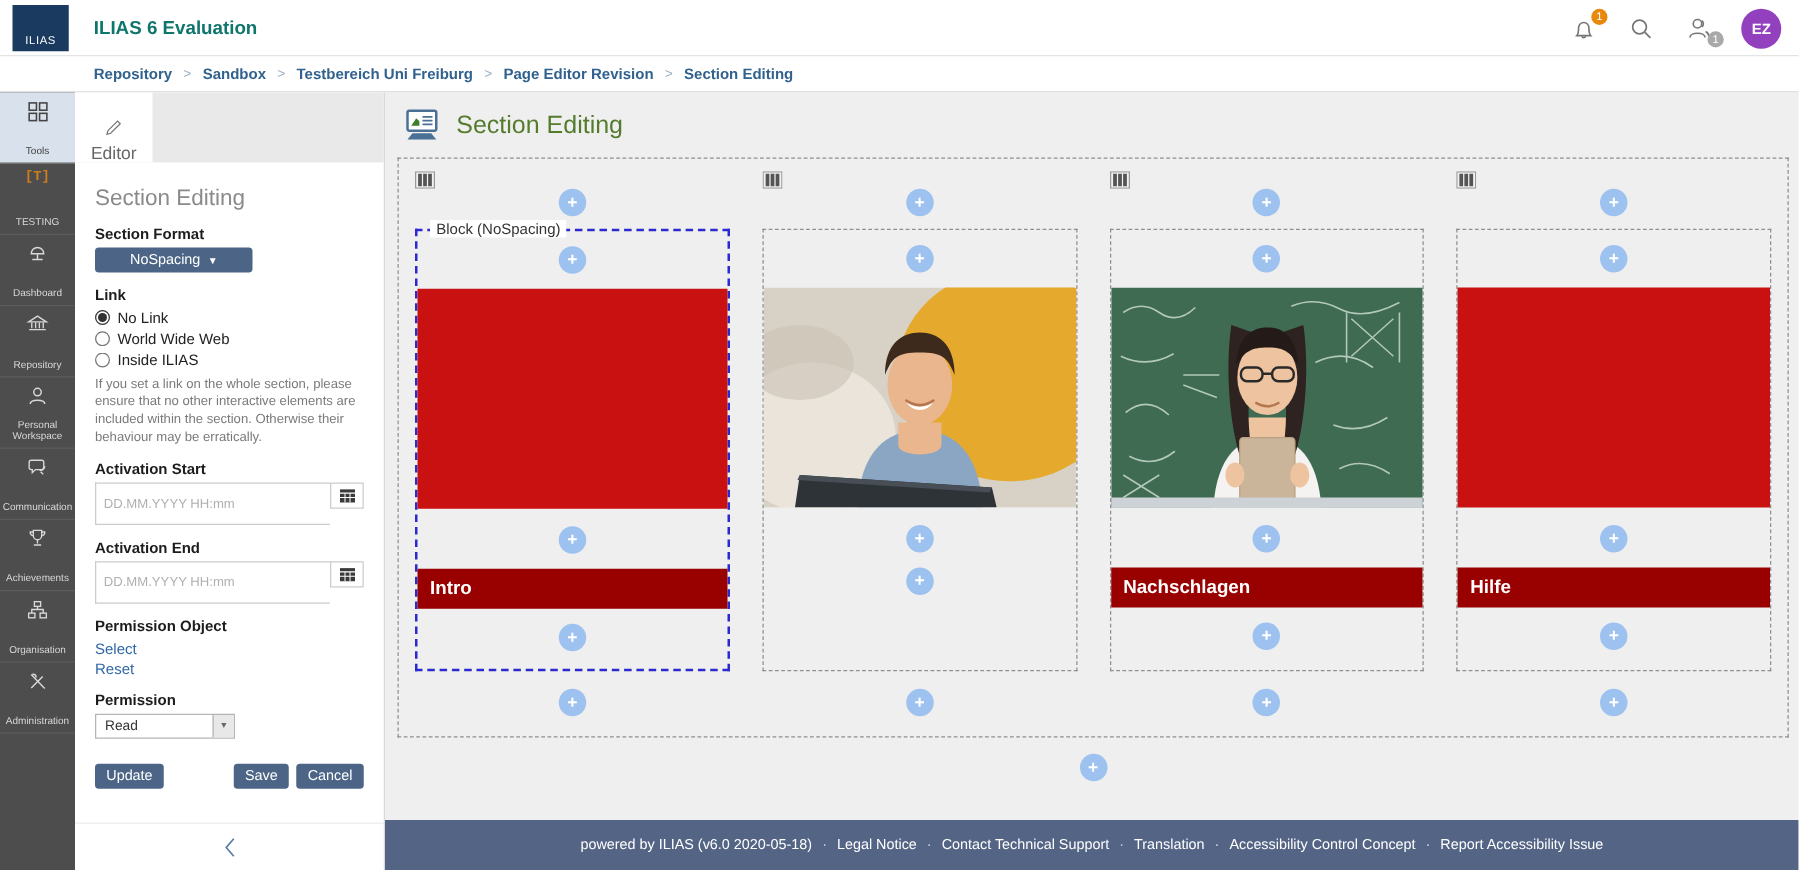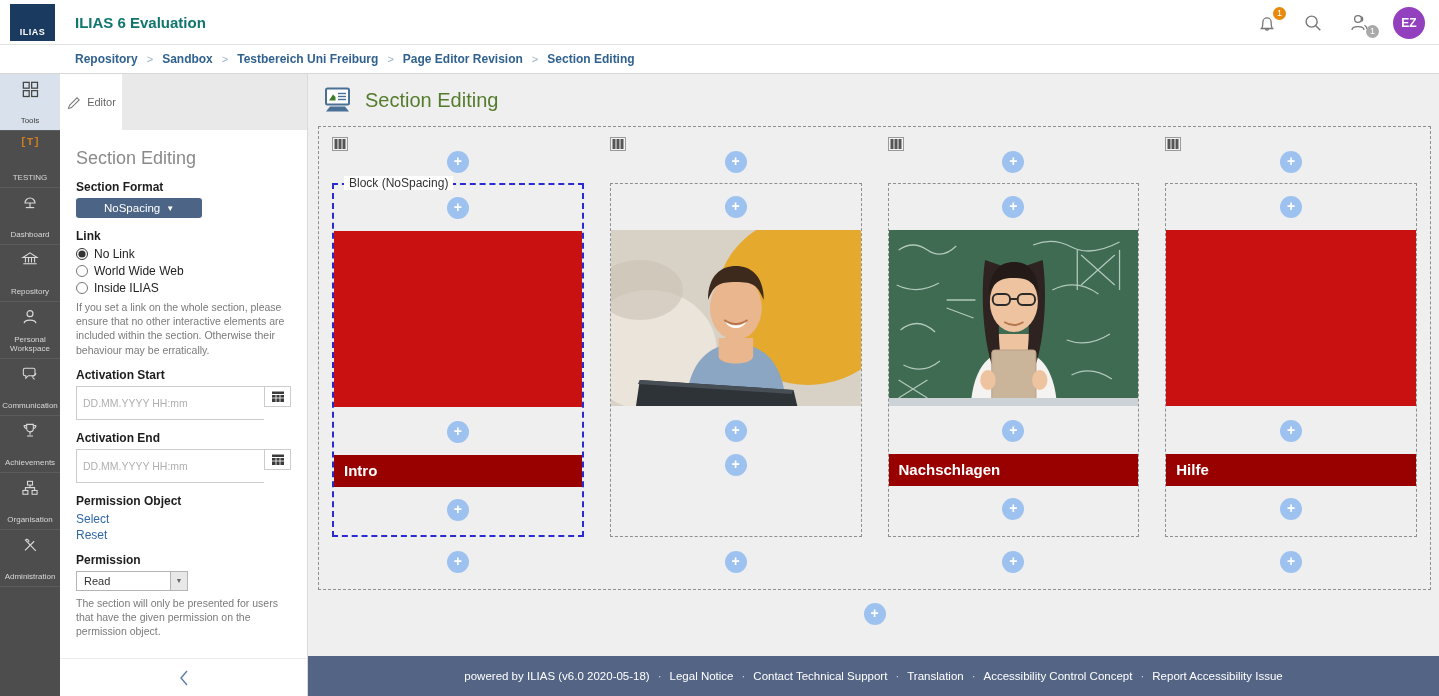--- a/index.html
+++ b/index.html
@@ -1,21 +1,21 @@
 <!DOCTYPE html>
 <html><head>
 <meta charset="utf-8">
 <style>
   * { margin:0; padding:0; box-sizing:border-box; }
   html,body { width:1439px; height:696px; overflow:hidden; font-family:"Liberation Sans",sans-serif; background:#fff; }
 
   
   .topbar { height:45px; background:#fff; border-bottom:1px solid #e3e3e3; display:flex; align-items:center; position:relative; }
   .logo { width:45px; height:37px; background:#1b3a5f; margin-left:10px; display:flex; align-items:flex-end; justify-content:center; }
-  .logo span { color:#fff; font-size:9px; font-weight:bold; letter-spacing:.5px; padding-bottom:4px; }
+  .logo span { color:#fff; font-size:9px; font-weight:normal; letter-spacing:.5px; padding-bottom:4px; }
   .app-title { margin-left:20px; font-size:15px; font-weight:bold; color:#0f766e; }
   .topbar-right { position:absolute; right:14px; top:0; height:45px; display:flex; align-items:center; gap:22px; }
   .tb-icon { position:relative; width:24px; height:24px; display:flex; align-items:center; justify-content:center; cursor:pointer; }
   .badge { position:absolute; top:-4px; right:-7px; min-width:13px; height:13px; border-radius:7px; font-size:9px; color:#fff; display:flex; align-items:center; justify-content:center; padding:0 2px; }
   .badge.orange { background:#e8890c; }
   .badge.gray { background:#a9a9a9; top:auto; bottom:-3px; right:-8px; }
   .avatar { width:32px; height:32px; border-radius:50%; background:#9340bf; color:#fff; font-size:12px; font-weight:bold; display:flex; align-items:center; justify-content:center; cursor:pointer; }
 
   
   .breadcrumbs { height:29px; background:#fff; border-bottom:1px solid #d8d8d8; display:flex; align-items:center; padding-left:75px; font-size:12px; }
@@ -29,21 +29,21 @@
   .sidebar { width:60px; background:#4d4d4d; display:flex; flex-direction:column; flex-shrink:0; }
   .sb-item { min-height:57px; border-bottom:1px solid #5c5c5c; display:flex; flex-direction:column; align-items:center; justify-content:space-between; gap:4px; color:#d8d8d8; font-size:8px; text-align:center; cursor:pointer; padding:5px 2px; }
   .sb-item svg { stroke:#d8d8d8; }
   .sb-item.active { background:#d9e2ec; color:#3c3c3c; }
   .sb-item.active svg { stroke:#444; }
   .sb-testing-glyph { font-size:11px; font-weight:bold; color:#cf7e1e; font-family:"Liberation Mono",monospace; }
 
   
   .editor-panel { width:248px; background:#fff; border-right:1px solid #d9d9d9; display:flex; flex-direction:column; flex-shrink:0; }
   .tab-row { height:56px; background:#e9e9e9; display:flex; }
-  .tab { width:62px; background:#fff; display:flex; flex-direction:row; align-items:center; justify-content:center; gap:4px; font-size:11px; color:#666; cursor:pointer; }
+  .tab { width:62px; background:#fff; display:flex; flex-direction:column; align-items:center; justify-content:flex-end; gap:4px; font-size:14px; color:#666; cursor:pointer; }
   .form-area { padding:6px 16px 0 16px; flex:1; overflow:hidden; }
   .panel-title { font-size:18px; color:#8a8a8a; margin:12px 0 6px 0; font-weight:normal; }
   .f-label { font-size:12px; font-weight:bold; color:#1d1d1d; margin-top:11px; margin-bottom:4px; }
   .btn { display:inline-flex; align-items:center; gap:6px; background:#4c6586; color:#fff; font-size:11.5px; padding:4px 28px; border-radius:3px; border:none; cursor:pointer; font-family:inherit; }
   .caret { font-size:8px; }
   .radio-row { display:flex; align-items:center; gap:6px; font-size:12px; color:#222; margin:3px 0; }
   .radio-row input { width:12px; height:12px; accent-color:#333; }
   .byline { font-size:10.5px; color:#7a7a7a; line-height:1.35; margin-top:5px; }
   .input-group { display:flex; width:100%; }
   .input-group input { flex:1; height:34px; border:1px solid #ccc; border-right:none; font-size:10.5px; padding:0 6px; color:#444; font-family:inherit; min-width:0; }
@@ -272,21 +272,20 @@
 
       <div class="f-label">Permission Object</div>
       <div class="link">Select</div>
       <div class="link">Reset</div>
 
       <div class="f-label">Permission</div>
       <div class="select-box">
         <span class="sel-val">Read</span>
         <span class="sel-arrow">▼</span>
       </div>
-      <div class="byline">The section will only be presented for users that have the given permission on the permission object.</div>
 
       <div class="btn-row">
         <button class="btn">Update</button>
         <span class="spacer"></span>
         <button class="btn" style="margin-right:6px">Save</button>
         <button class="btn">Cancel</button>
       </div>
     </div>
 
     <div class="panel-bottom">

